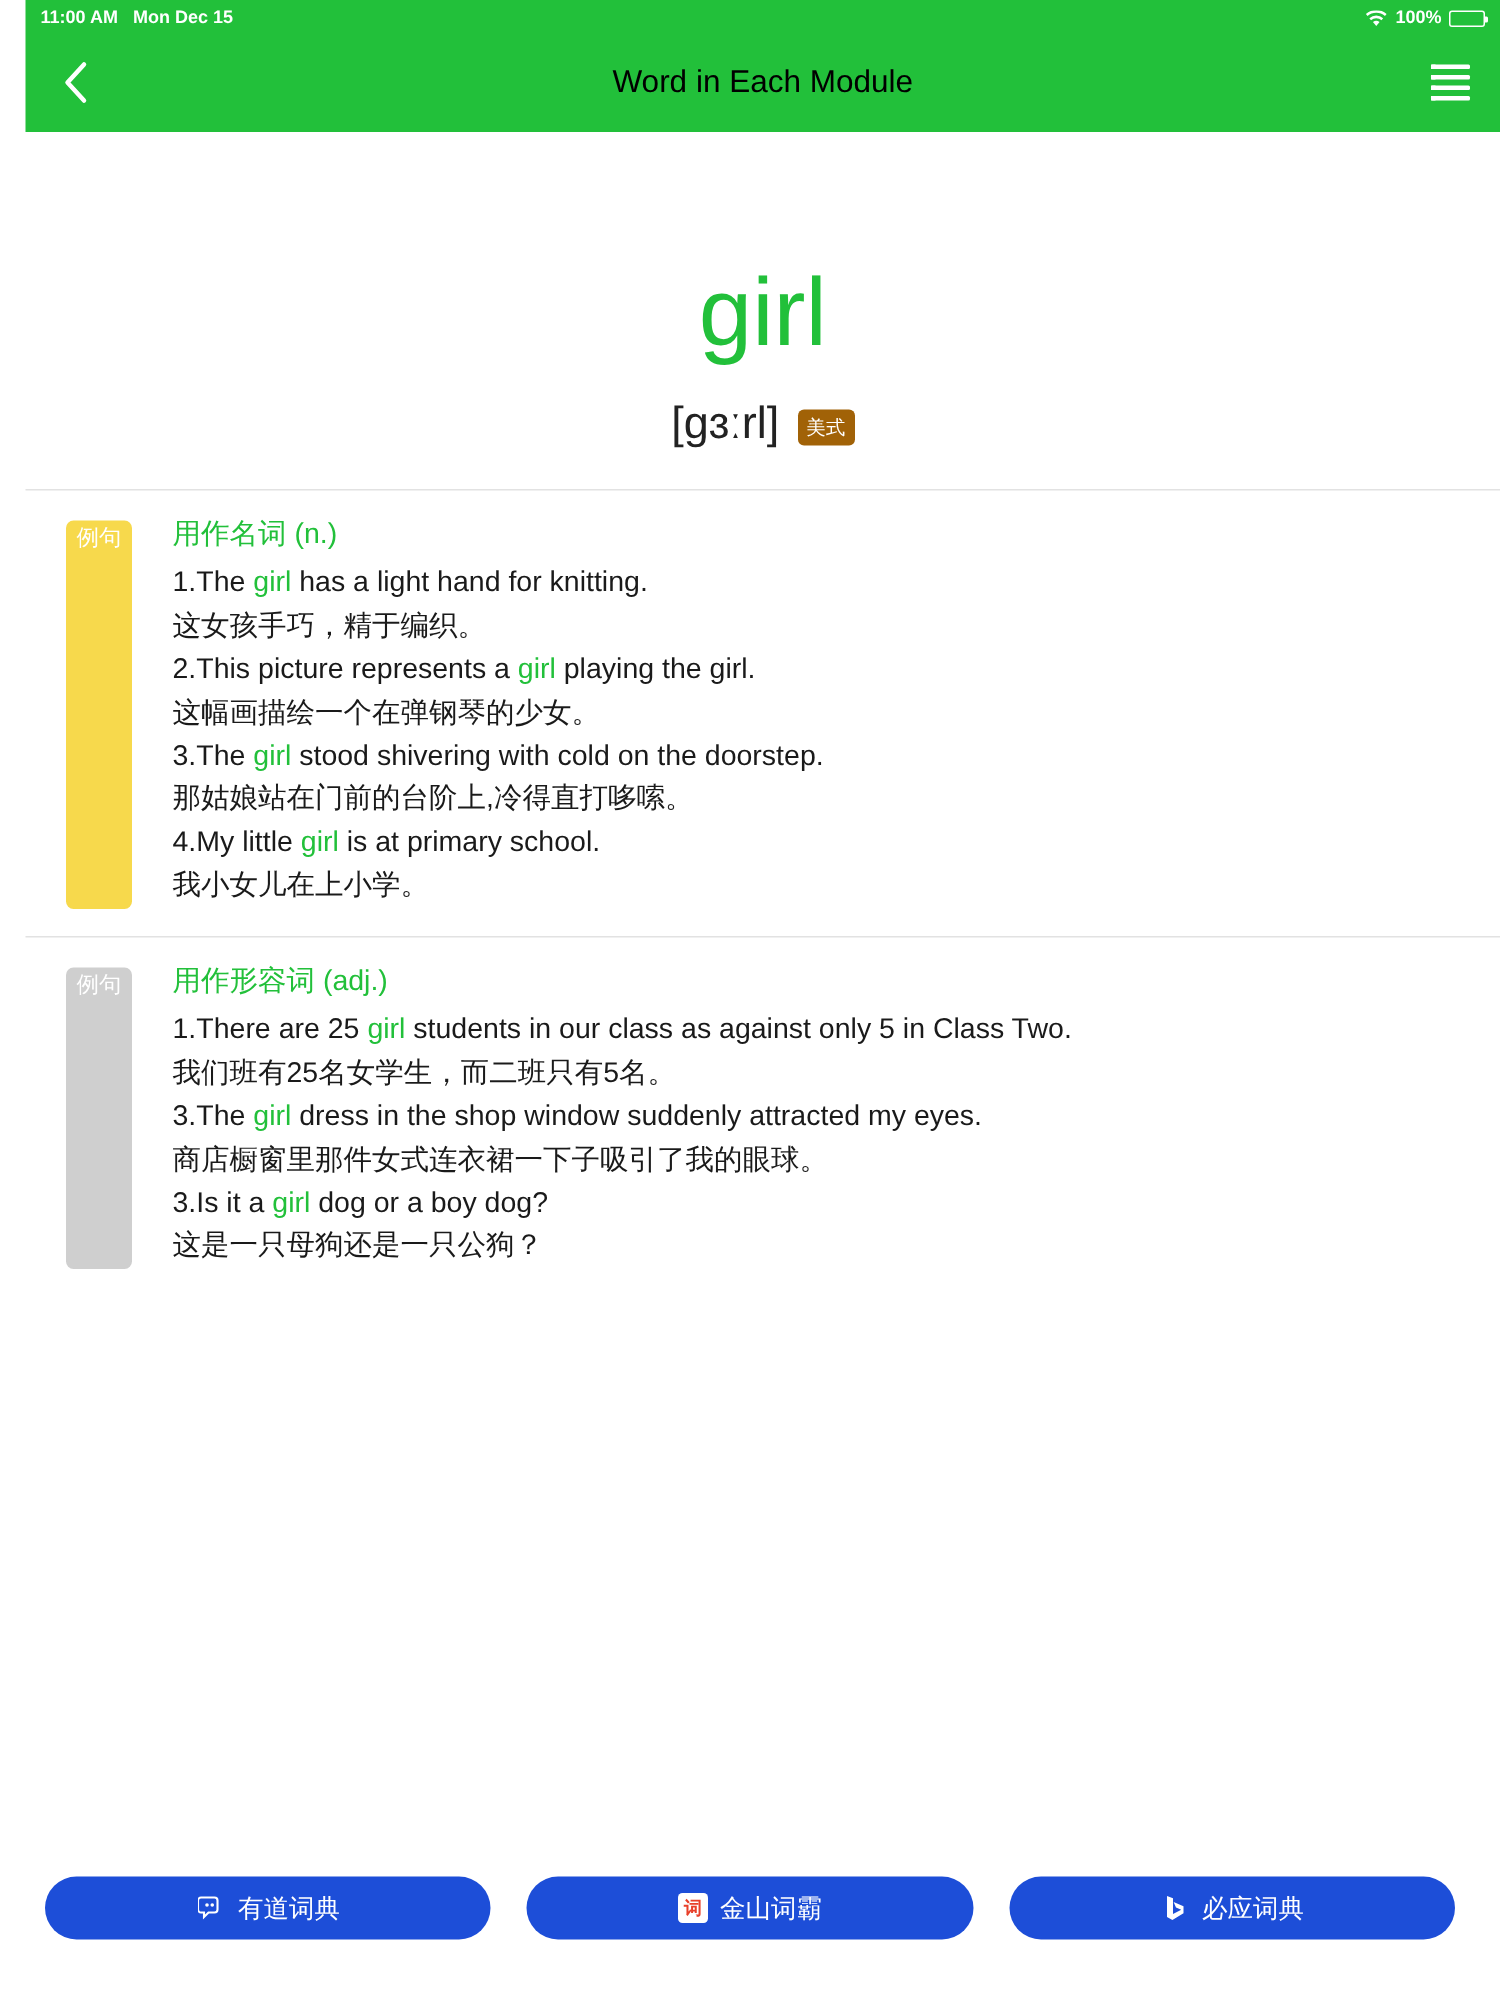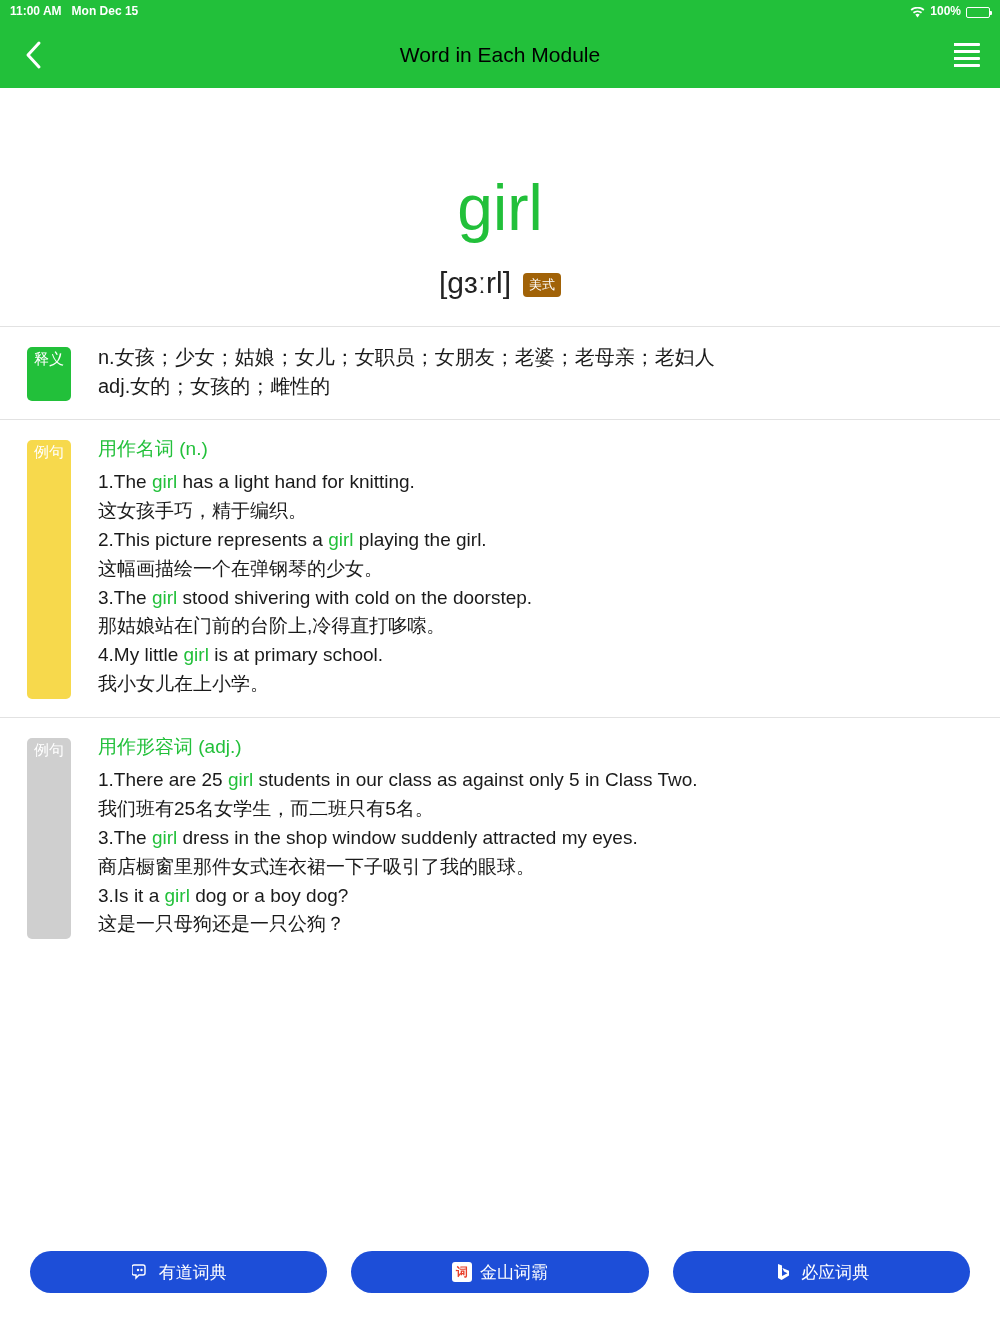--- a/index.html
+++ b/index.html
@@ -3,21 +3,21 @@
 <meta charset="utf-8">
 <style>
   * { box-sizing: border-box; }
   html, body {
     margin: 0; padding: 0;
     width: 1000px; height: 1334px;
     background: #ffffff;
     font-family: "Liberation Sans", sans-serif;
     overflow: hidden;
   }
-  #app { position: relative; width: 1000px; height: 1334px; background: #fff; }
+  #app { position: relative; width: 1000px; height: 1334px; background: #fff; padding-left: 17px; }
 
   
   .statusbar {
     height: 22px;
     background: #22c03a;
     color: #ffffff;
     display: flex;
     align-items: center;
     padding: 0 10px;
     font-size: 12px;
@@ -228,29 +228,20 @@
   </div>
 
   <div class="headword-area">
     <div class="headword">girl</div>
     <div class="phonetic-row">
       <span class="phonetic">[gɜːrl]</span>
       <span class="accent-badge">美式</span>
     </div>
   </div>
 
-  <div class="section">
-    <div class="tag-col">
-      <span class="tag green">释义</span>
-    </div>
-    <div class="body-col">
-      <div class="def-line">n.女孩；少女；姑娘；女儿；女职员；女朋友；老婆；老母亲；老妇人</div>
-      <div class="def-line">adj.女的；女孩的；雌性的</div>
-    </div>
-  </div>
 
   <div class="section">
     <div class="tag-col">
       <span class="tag yellow">例句</span>
     </div>
     <div class="body-col">
       <div class="ex-heading">用作名词 (n.)</div>
 
       <div class="ex-line">
         <span>1.The </span><span class="hl">girl</span><span> has a light hand for knitting.</span>

